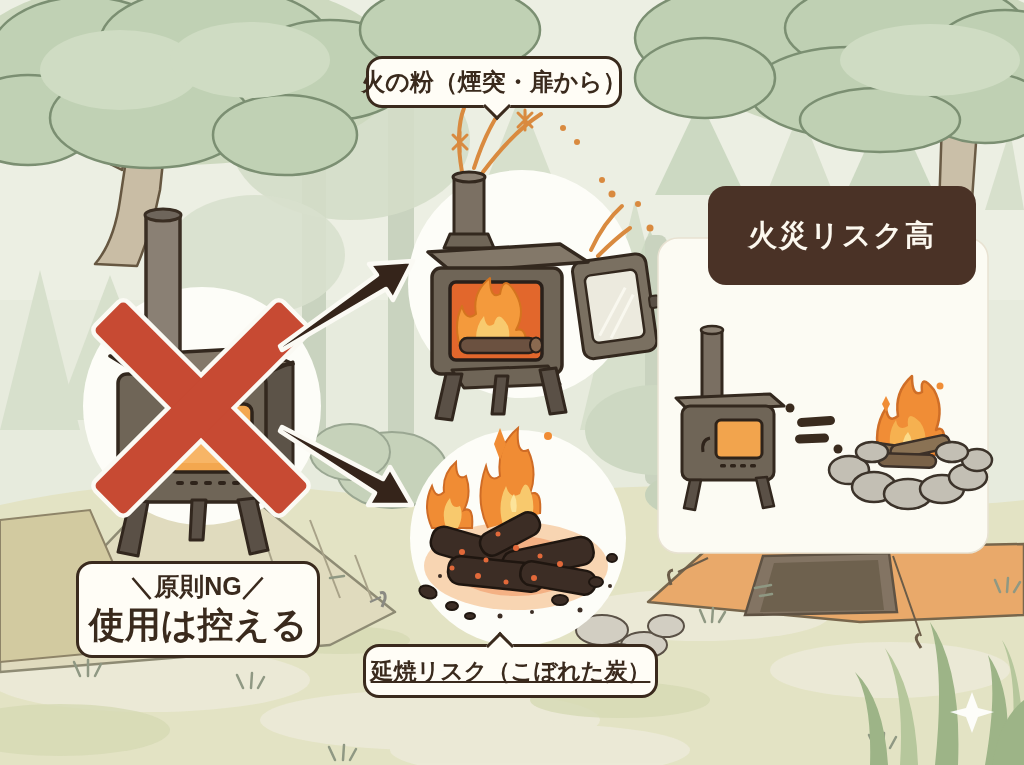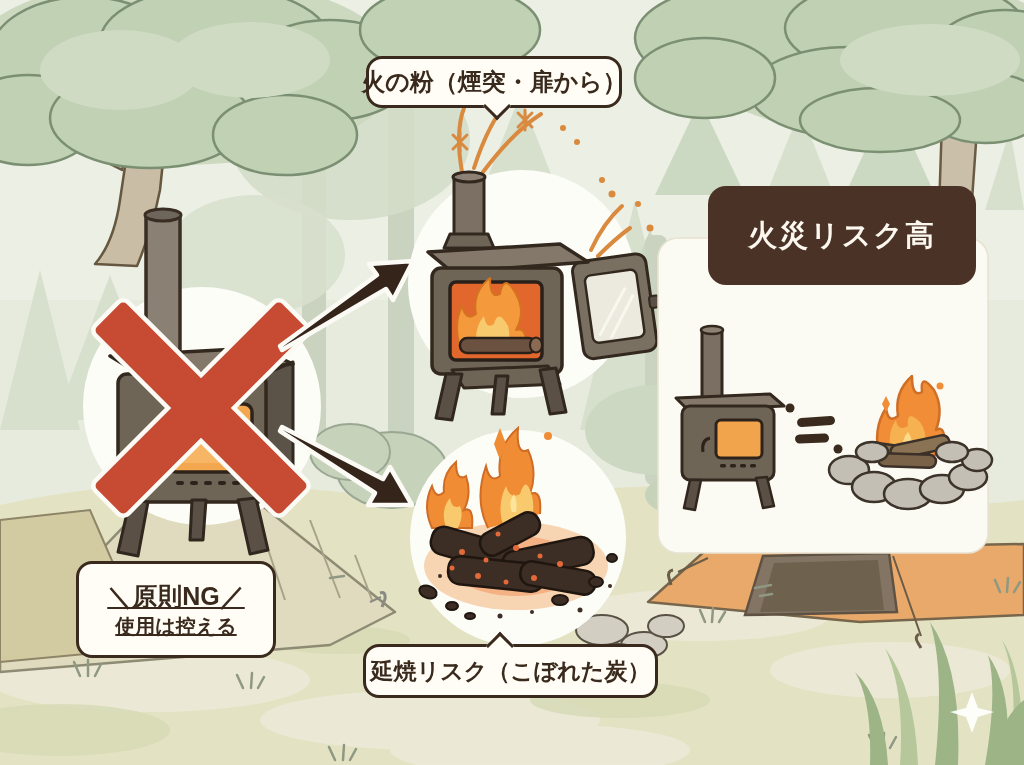--- a/index.html
+++ b/index.html
@@ -15,27 +15,27 @@
     display:flex;align-items:center;justify-content:center;
     font-weight:bold;color:#3a2a1d;white-space:nowrap;
   }
   .tail{position:absolute;width:17px;height:17px;background:#fffdf6;transform:rotate(45deg);}
   .tail-down{bottom:-11px;border-right:3.5px solid #3a2a1d;border-bottom:3.5px solid #3a2a1d;}
   .tail-up{top:-11px;border-left:3.5px solid #3a2a1d;border-top:3.5px solid #3a2a1d;}
   #bubble-sparks{left:366px;top:56px;width:256px;height:52px;font-size:24px;}
   #bubble-sparks .tail{left:118px;}
   #bubble-stove{left:94px;top:155px;width:190px;height:57px;font-size:28px;}
   #bubble-stove .tail{left:74px;}
-  #bubble-ember{left:363px;top:644px;width:295px;height:54px;font-size:23px;}
+  #bubble-ember{left:363px;top:644px;width:295px;height:54px;font-size:23px;text-decoration:underline;}
   #bubble-ember .tail{left:124px;}
   #ng-box{
-    left:76px;top:561px;width:200px;height:97px;
-    flex-direction:column;line-height:1.3;font-size:25px;text-decoration:underline;
+    left:76px;top:561px;width:244px;height:97px;
+    flex-direction:column;line-height:1.3;font-size:25px;
   }
-  #ng-box .line2{font-size:20px;}
+  #ng-box .line2{font-size:36px;}
   #risk-badge{
     position:absolute;z-index:3;box-sizing:border-box;
     left:691px;top:186px;width:268px;height:99px;
     background:#4a3226;border-radius:18px;
     display:flex;flex-direction:column;align-items:center;justify-content:center;
     color:#fcf8ef;font-weight:bold;line-height:1.3;white-space:nowrap;margin-left:17px;
   }
   #risk-badge .line1{font-size:29px;letter-spacing:2px;}
   #risk-badge .line2{font-size:22px;}
 </style>

